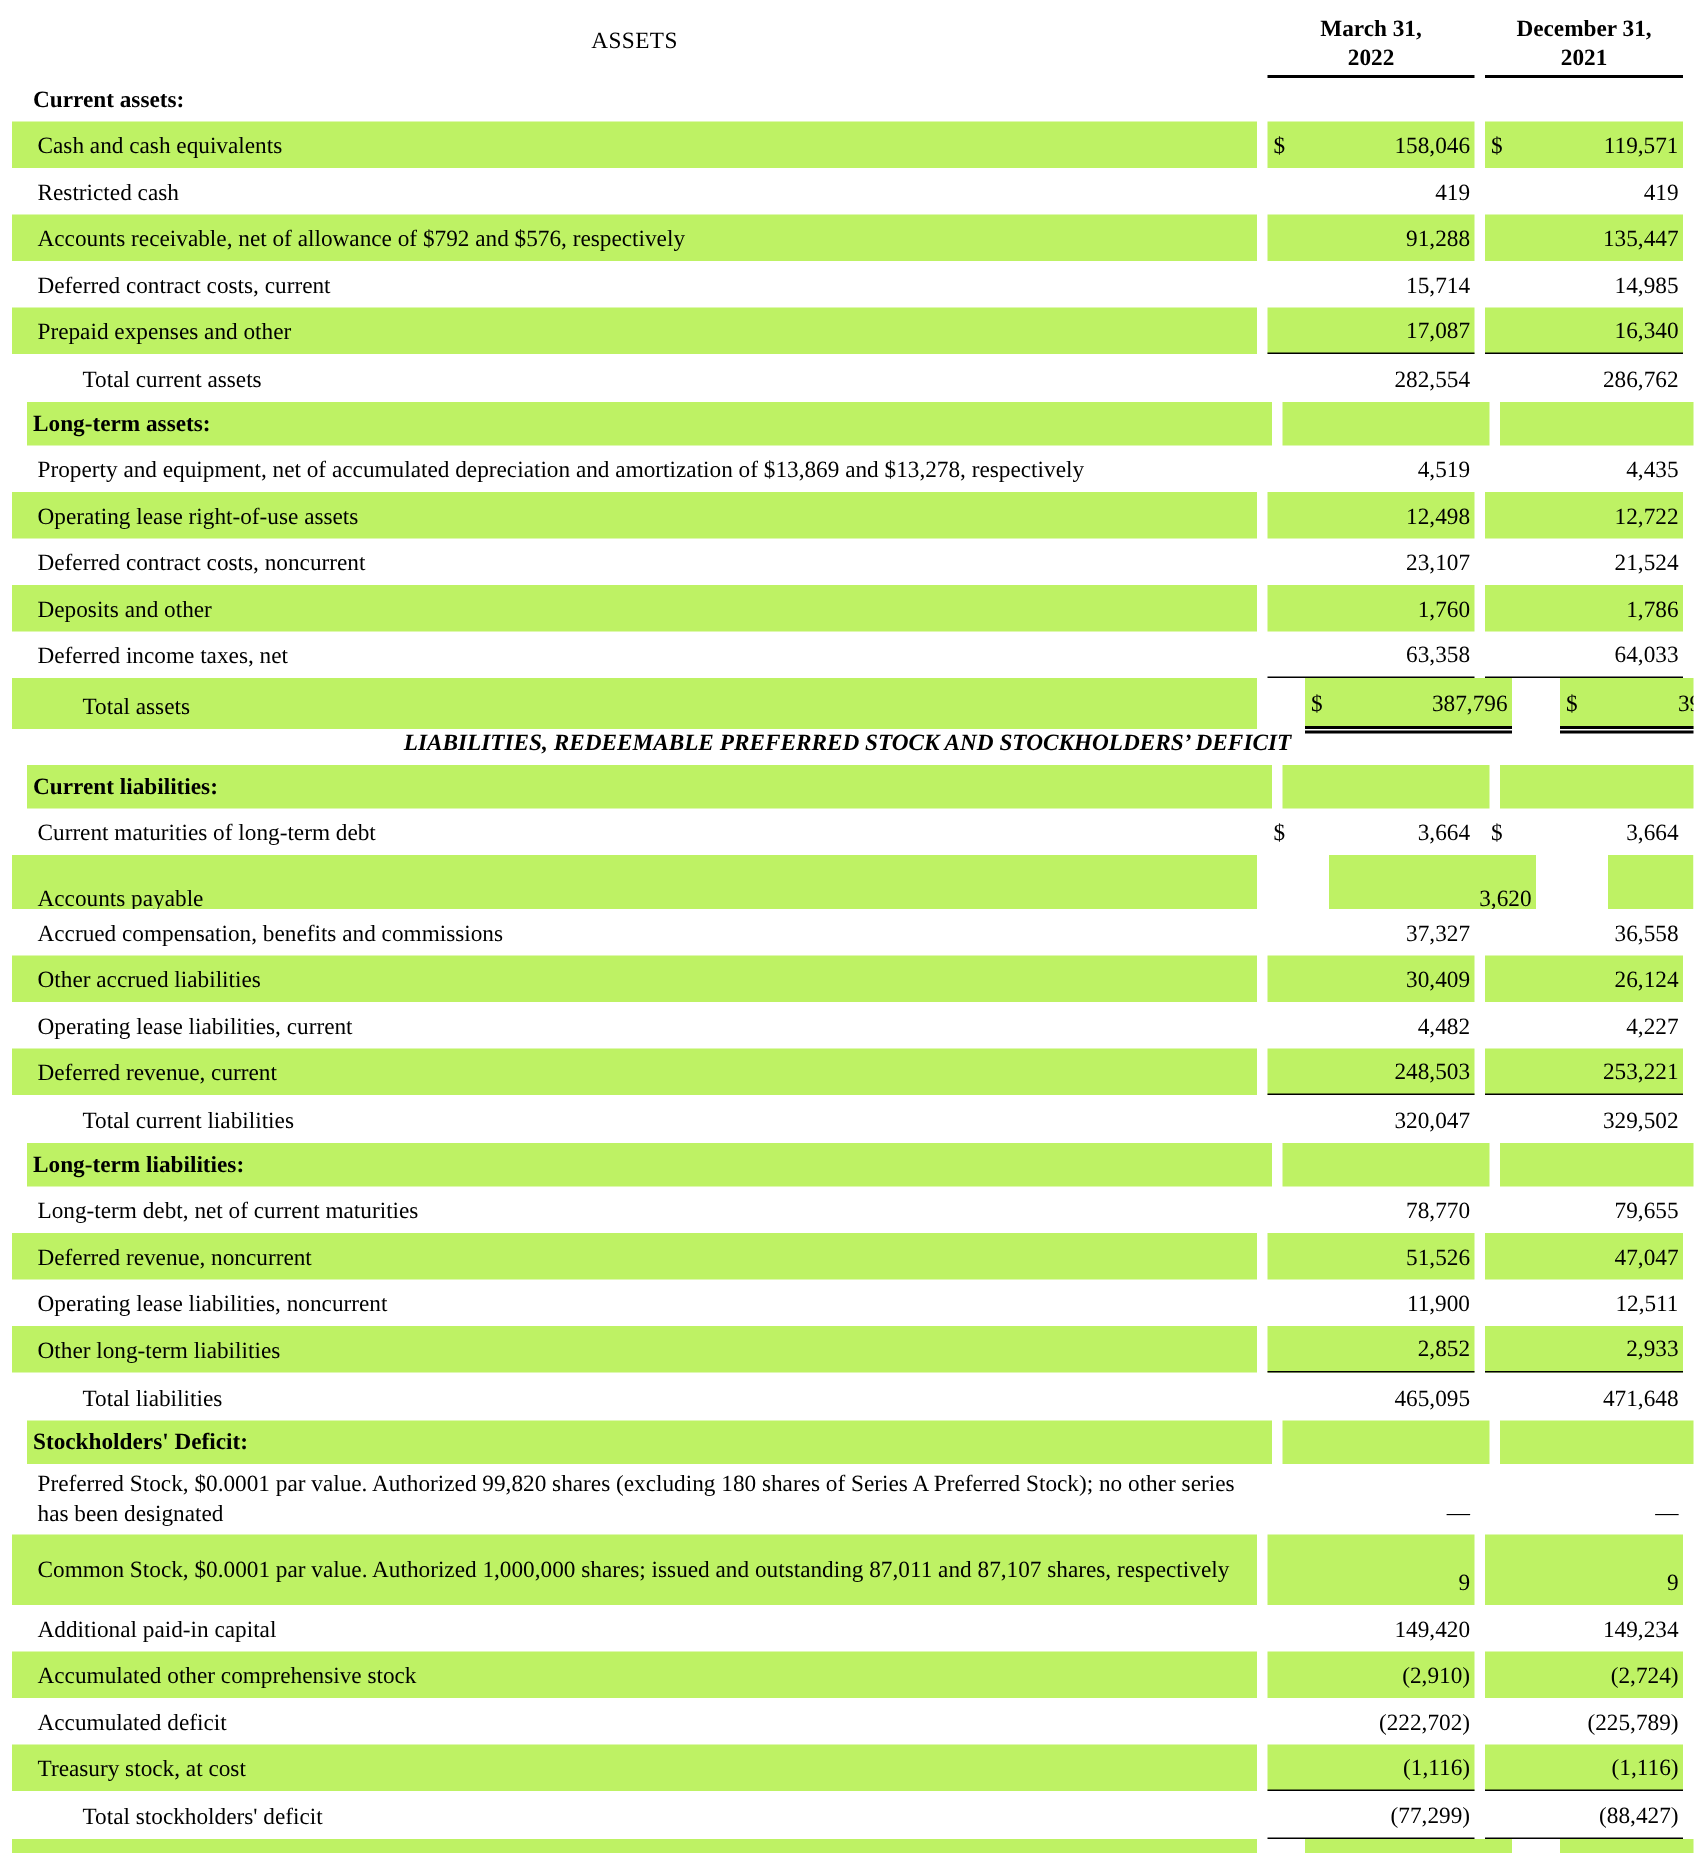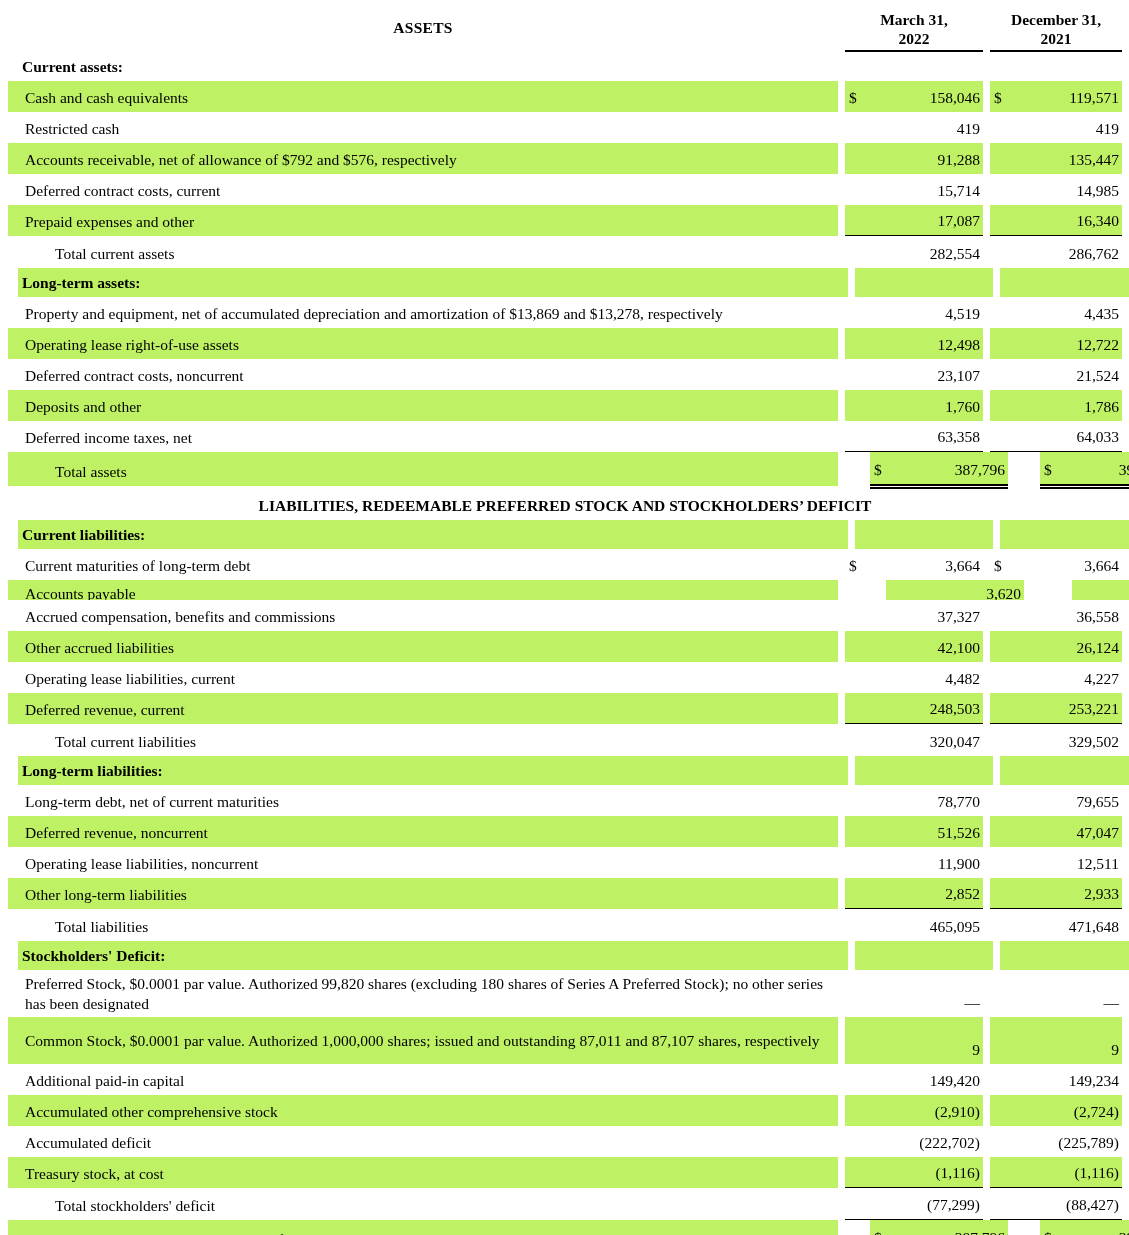--- a/index.html
+++ b/index.html
@@ -29,51 +29,51 @@
   .cell-num{justify-content:flex-start;padding-left:4px;padding-right:3px;}
   .val{margin-left:auto;line-height:19px;}
   .dollar{line-height:19px;}
 
   
   .t-section{height:29px;padding-left:18px;}
   .t-section .cell-label{padding-left:4px;}
   .t-section .lbl{font-weight:bold;}
   .t-total{height:32px;}
   .t-total .cell-label{padding-left:47px;}
-  .t-title{height:34px;}
+  .t-title{height:24px;font-style:italic;}
   .t-title .cell-label{grid-column:1 / -1;justify-content:center;padding-left:0;}
   .t-title .lbl{font-weight:bold;}
 
   
   .hl .cell{background:#bef264;}
 
   
   .row.wrap{height:47px;}
   .row.wrap .cell-label{align-items:center;padding-top:2px;padding-bottom:2px;}
   .row.wrap .lbl{line-height:20px;}
 
   
-  .row.clipped{height:20px;overflow:hidden;gap:48px;}
+  .row.clipped{height:36px;overflow:hidden;gap:48px;}
   .row.clipped .cell{padding-bottom:0;}
   .row.clipped .lbl,.row.clipped .val,.row.clipped .dollar{transform:translateY(3px);}
 
   
   .u-single .cell-num{border-bottom:1.6px solid #000;}
   .u-double{height:34px;gap:32px;}
   .u-double .cell-num{border-bottom:2px solid #000;}
   .u-double .cell-num::after{
     content:"";position:absolute;left:0;right:0;bottom:-4.5px;
     border-bottom:2px solid #000;
   }
 
   
   .header-row{height:50px;}
   .header-row .cell{padding-bottom:0;justify-content:center;}
   .header-row .cell-label{justify-content:center;align-items:center;padding-left:0;}
-  .assets-title{font-weight:bold;letter-spacing:.3px;}
+  .assets-title{font-weight:normal;letter-spacing:.3px;}
   .hdr-cell{align-items:flex-end;padding-left:0;padding-right:0;}
   .hdr-inner{
     display:flex;flex-direction:column;align-items:center;
     width:100%;font-weight:bold;line-height:19px;
     border-bottom:2.5px solid #000;padding-bottom:2px;
   }
 </style>
 </head>
 <body>
 
@@ -337,21 +337,21 @@
       <span class="dollar"></span>
       <span class="val">36,558</span>
     </div>
   </div>
       <div class="row t-item hl">
     <div class="cell cell-label">
       <span class="lbl">Other accrued liabilities</span>
     </div>
     <div class="cell cell-num c1">
       <span class="dollar"></span>
-      <span class="val">42,100</span>
+      <span class="val">30,409</span>
     </div>
     <div class="cell cell-num c2">
       <span class="dollar"></span>
       <span class="val">26,124</span>
     </div>
   </div>
       <div class="row t-item">
     <div class="cell cell-label">
       <span class="lbl">Operating lease liabilities, current</span>
     </div>

